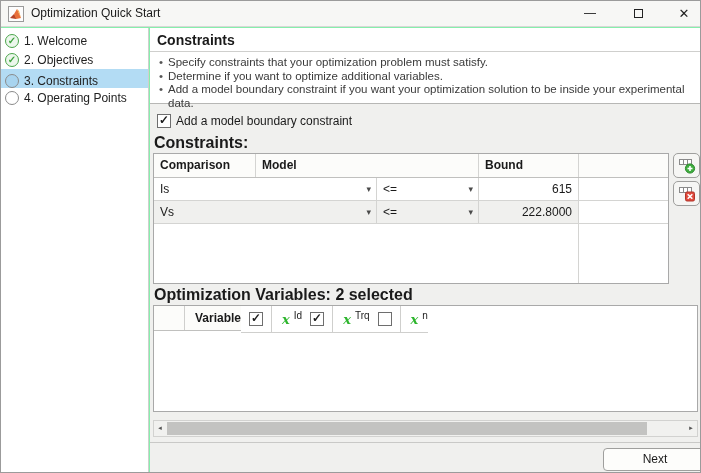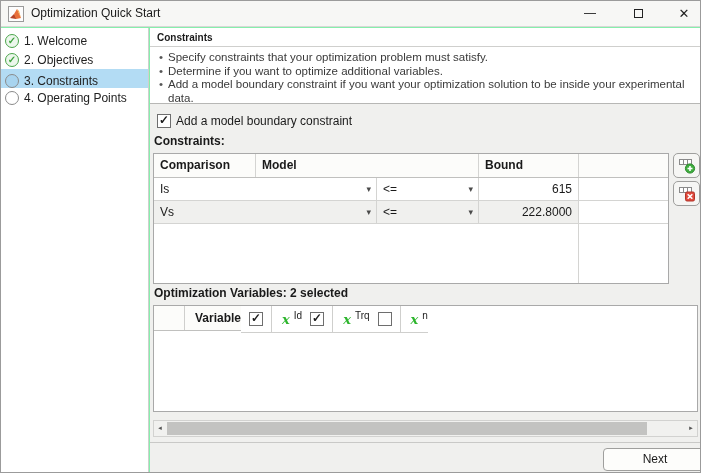--- a/index.html
+++ b/index.html
@@ -29,33 +29,33 @@
   .step.complete .step-icon { border:1.5px solid #4ca64c; background:#ecf7ec; color:#3fa33f; font-weight:bold; }
   .step.current .step-icon  { border:1.5px solid #8b8b8b; background:#a8d4ef; color:transparent; }
   .step.pending .step-icon  { border:1.5px solid #8b8b8b; background:#fff; color:transparent; }
   .step-label { font-size:12px; color:#222; }
 
   
   .main { position:absolute; left:149px; top:27px; right:0; bottom:0; background:#f0f0ee; }
 
   .desc { position:absolute; left:0; top:0; right:0; height:76px; background:#fff;
           border-bottom:1px solid #b7b7b5; }
-  .desc-title { font-weight:bold; font-size:10px; padding:4px 7px 3px; border-bottom:1px solid #cfcfcd; }
+  .desc-title { font-weight:bold; font-size:14px; padding:4px 7px 3px; border-bottom:1px solid #cfcfcd; }
   .bullets { padding:4px 8px 0; }
   .bullet { font-size:11.5px; color:#3a3a3a; line-height:13.5px; padding-left:10px; position:relative; }
   .bullet::before { content:"•"; position:absolute; left:1px; top:0; color:#555; }
 
   .chkrow { position:absolute; left:7px; top:84px; height:18px; display:flex; align-items:center; }
   .cb { width:14px; height:14px; background:#fff; border:1px solid #6e6e6e; display:inline-flex;
         align-items:center; justify-content:center; font-size:12px; font-weight:bold; color:#1a1a1a;
         line-height:14px; }
   .cb span { margin-top:-2px; }
   .chk-label { margin-left:5px; font-size:12px; }
 
-  .sec-label { position:absolute; left:4px; font-weight:bold; font-size:12px; color:#1a1a1a; }
+  .sec-label { position:absolute; left:4px; font-weight:bold; font-size:16px; color:#1a1a1a; }
   .ct-label { top:106px; }
   .ov-label { top:258px; }
 
   
   .ctable { position:absolute; left:3px; top:125px; width:516px; height:131px; background:#fff;
             border:1px solid #a9a9a9; display:flex; flex-direction:column; }
   .crow { display:flex; height:23px; flex:0 0 23px; border-bottom:1px solid #d4d4d2; }
   .crow.hdr { font-weight:bold; background:#fcfcfa; border-bottom:1px solid #c0c0be; height:24px; flex-basis:24px; }
   .ccell { padding:0 6px; line-height:23px; border-right:1px solid #d4d4d2; position:relative;
            white-space:nowrap; overflow:hidden; }

